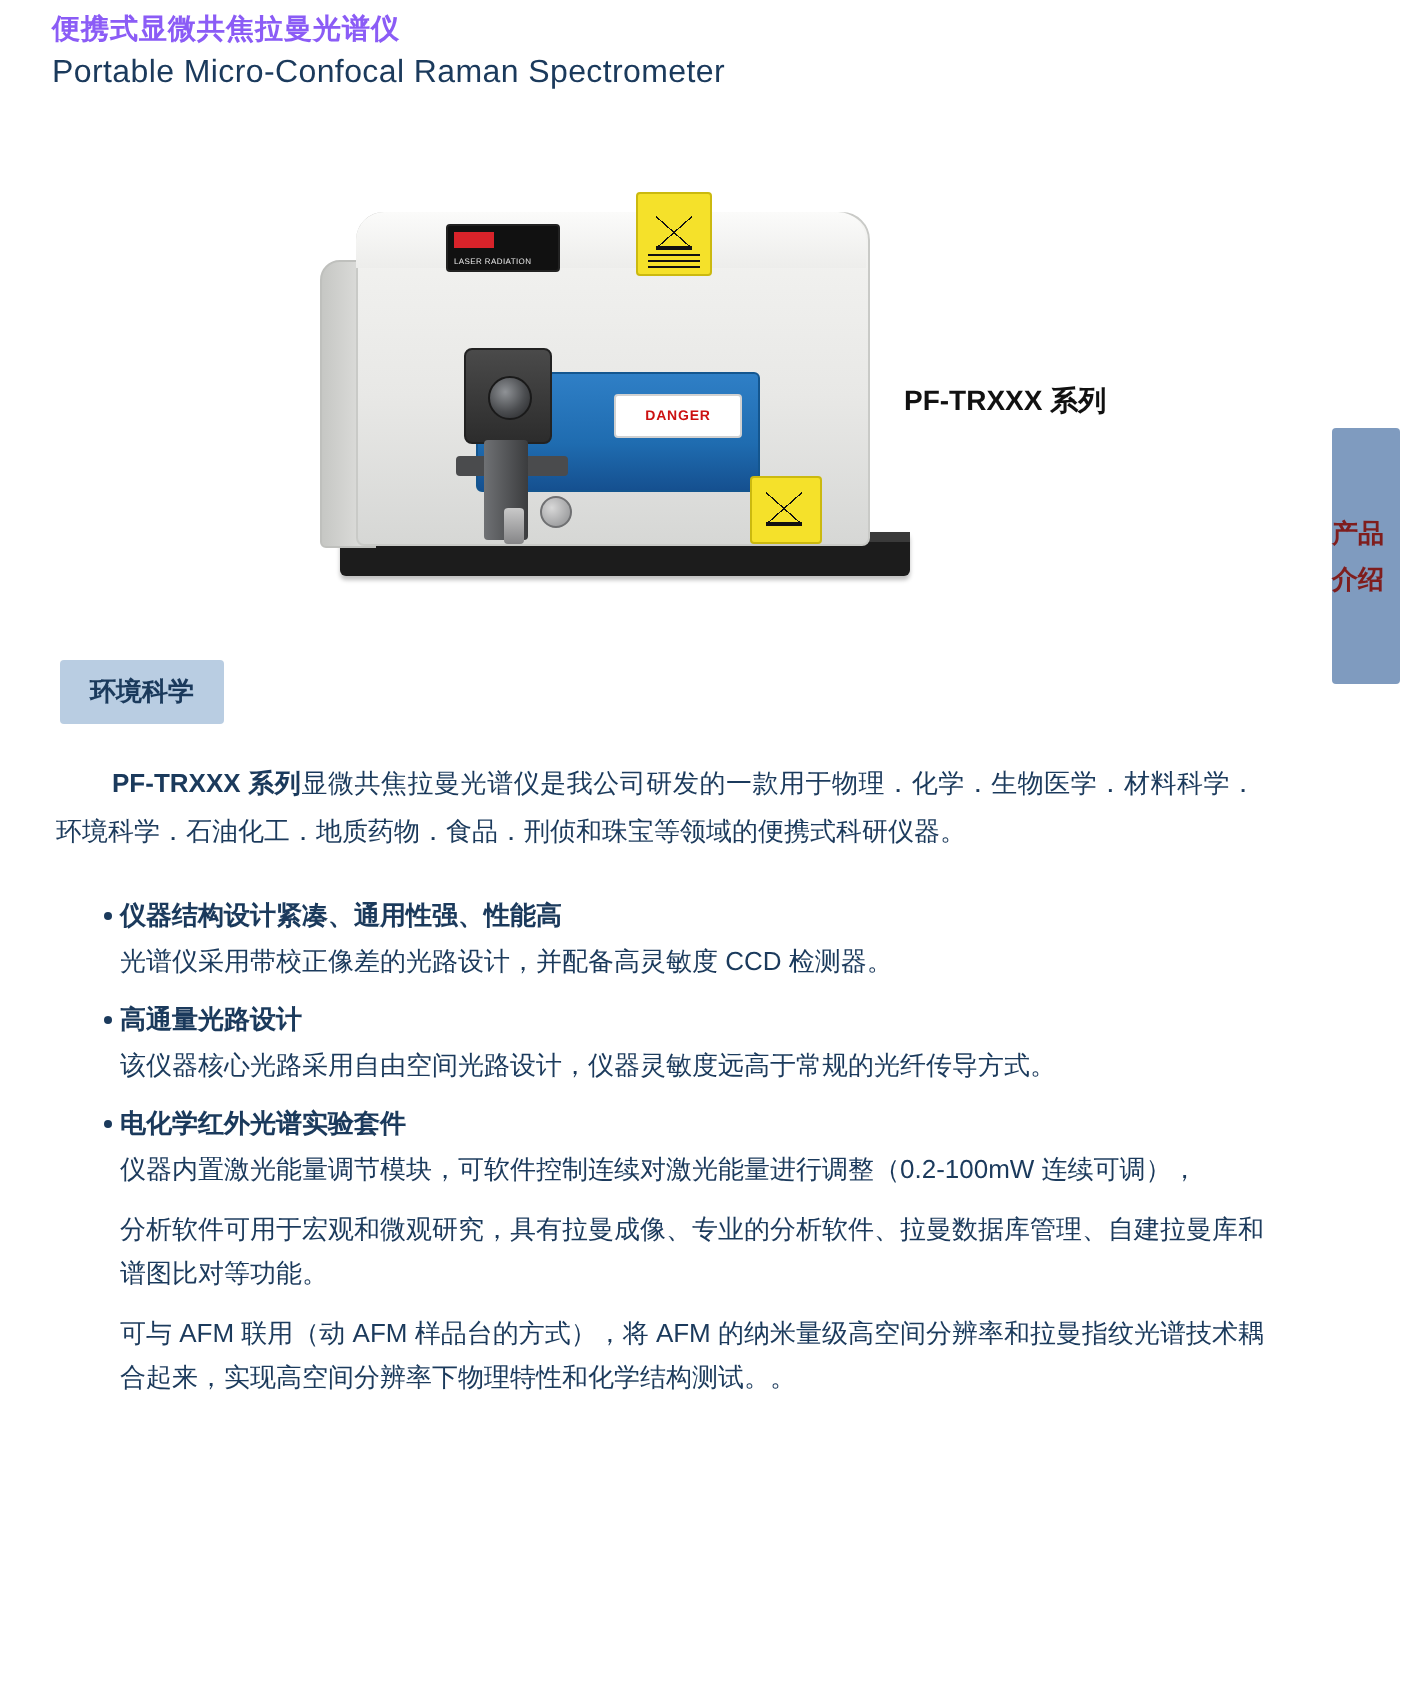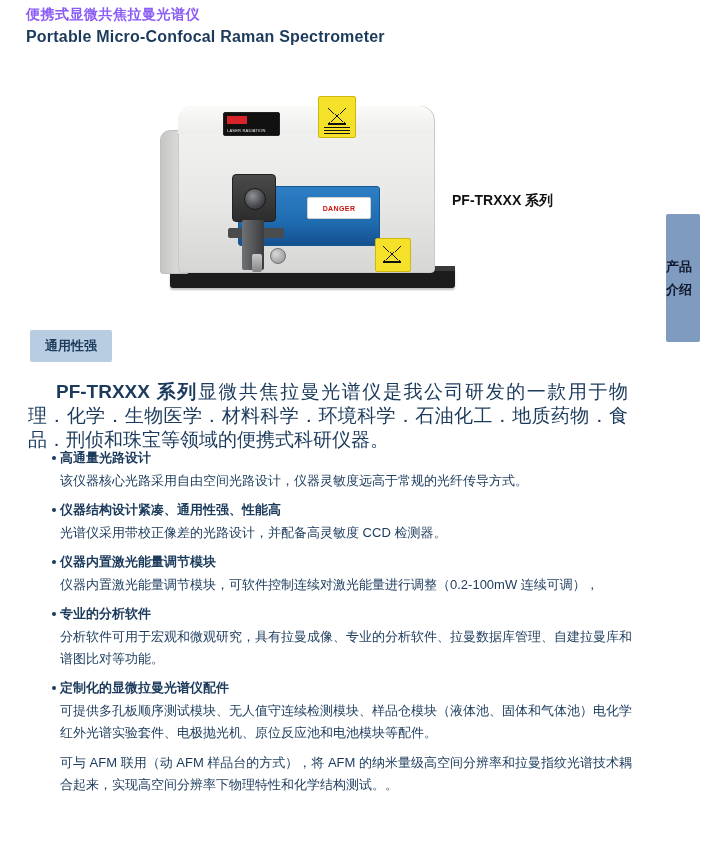--- a/index.html
+++ b/index.html
@@ -27,34 +27,34 @@
     font-size: 14px;
     font-weight: bold;
     color: #8b5cf6;
     letter-spacing: 0.5px;
   }
   .title-en {
     position: absolute;
     left: 26px;
     top: 28px;
     font-size: 16px;
-    font-weight: bold;
+    font-weight: normal;
     color: #1b3a5c;
     letter-spacing: 0.2px;
   }
 
   
   .side-tab {
     position: absolute;
     right: 8px;
     top: 214px;
     width: 34px;
     height: 128px;
     background: #7f9bbf;
-    color: #0f172a;
+    color: #7f1d1d;
     font-size: 13px;
     font-weight: bold;
     display: flex;
     flex-direction: column;
     justify-content: center;
     line-height: 1.8;
     border-radius: 2px;
   }
 
   
@@ -308,21 +308,21 @@
     justify-content: center;
     border-radius: 2px;
   }
 
   
   .intro {
     position: absolute;
     left: 28px;
     top: 380px;
     width: 600px;
-    font-size: 19px;
+    font-size: 13px;
     line-height: 24px;
     color: #1b3a5c;
     text-align: justify;
     text-indent: 28px;
   }
   .intro b { color: #1b3a5c; }
 
   
   .features {
     position: absolute;
@@ -398,48 +398,43 @@
 
     <div class="laser-tag">
       <div class="tri-outline"></div>
       <div class="tri-base"></div>
     </div>
   </div>
 
   <div class="model-label">PF-TRXXX 系列</div>
 
   <div class="section-chip">
-    <span>通用性强</span>
+    <span>环境科学</span>
   </div>
 
   <div class="intro">
     <b>PF-TRXXX 系列</b><span>显微共焦拉曼光谱仪是我公司研发的一款用于物理．化学．生物医学．材料科学．环境科学．石油化工．地质药物．食品．刑侦和珠宝等领域的便携式科研仪器。</span>
   </div>
 
   <div class="features">
     <div class="feat">
+      <div class="feat-head"><span class="dot"></span><span>仪器结构设计紧凑、通用性强、性能高</span></div>
+      <div class="feat-body">光谱仪采用带校正像差的光路设计，并配备高灵敏度 CCD 检测器。</div>
+    </div>
+    <div class="feat">
       <div class="feat-head"><span class="dot"></span><span>高通量光路设计</span></div>
       <div class="feat-body">该仪器核心光路采用自由空间光路设计，仪器灵敏度远高于常规的光纤传导方式。</div>
     </div>
     <div class="feat">
-      <div class="feat-head"><span class="dot"></span><span>仪器结构设计紧凑、通用性强、性能高</span></div>
-      <div class="feat-body">光谱仪采用带校正像差的光路设计，并配备高灵敏度 CCD 检测器。</div>
-    </div>
-    <div class="feat">
-      <div class="feat-head"><span class="dot"></span><span>仪器内置激光能量调节模块</span></div>
+      <div class="feat-head"><span class="dot"></span><span>电化学红外光谱实验套件</span></div>
       <div class="feat-body">仪器内置激光能量调节模块，可软件控制连续对激光能量进行调整（0.2-100mW 连续可调），</div>
     </div>
     <div class="feat">
     </div>
     <div class="feat">
-      <div class="feat-head"><span class="dot"></span><span>专业的分析软件</span></div>
       <div class="feat-body">分析软件可用于宏观和微观研究，具有拉曼成像、专业的分析软件、拉曼数据库管理、自建拉曼库和谱图比对等功能。</div>
     </div>
     <div class="feat">
-      <div class="feat-head"><span class="dot"></span><span>定制化的显微拉曼光谱仪配件</span></div>
-      <div class="feat-body">可提供多孔板顺序测试模块、无人值守连续检测模块、样品仓模块（液体池、固体和气体池）电化学红外光谱实验套件、电极抛光机、原位反应池和电池模块等配件。</div>
-    </div>
-    <div class="feat">
       <div class="feat-body">可与 AFM 联用（动 AFM 样品台的方式），将 AFM 的纳米量级高空间分辨率和拉曼指纹光谱技术耦合起来，实现高空间分辨率下物理特性和化学结构测试。。</div>
     </div>
   </div>
 
 </div>
 
 </body></html>

